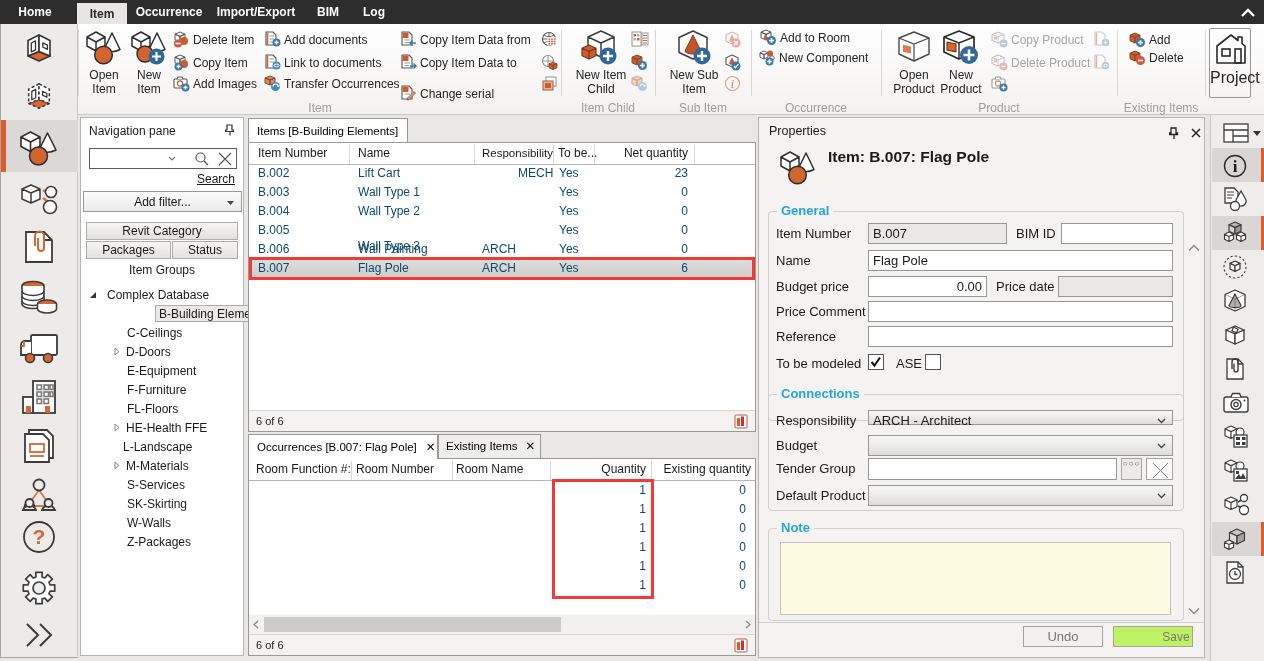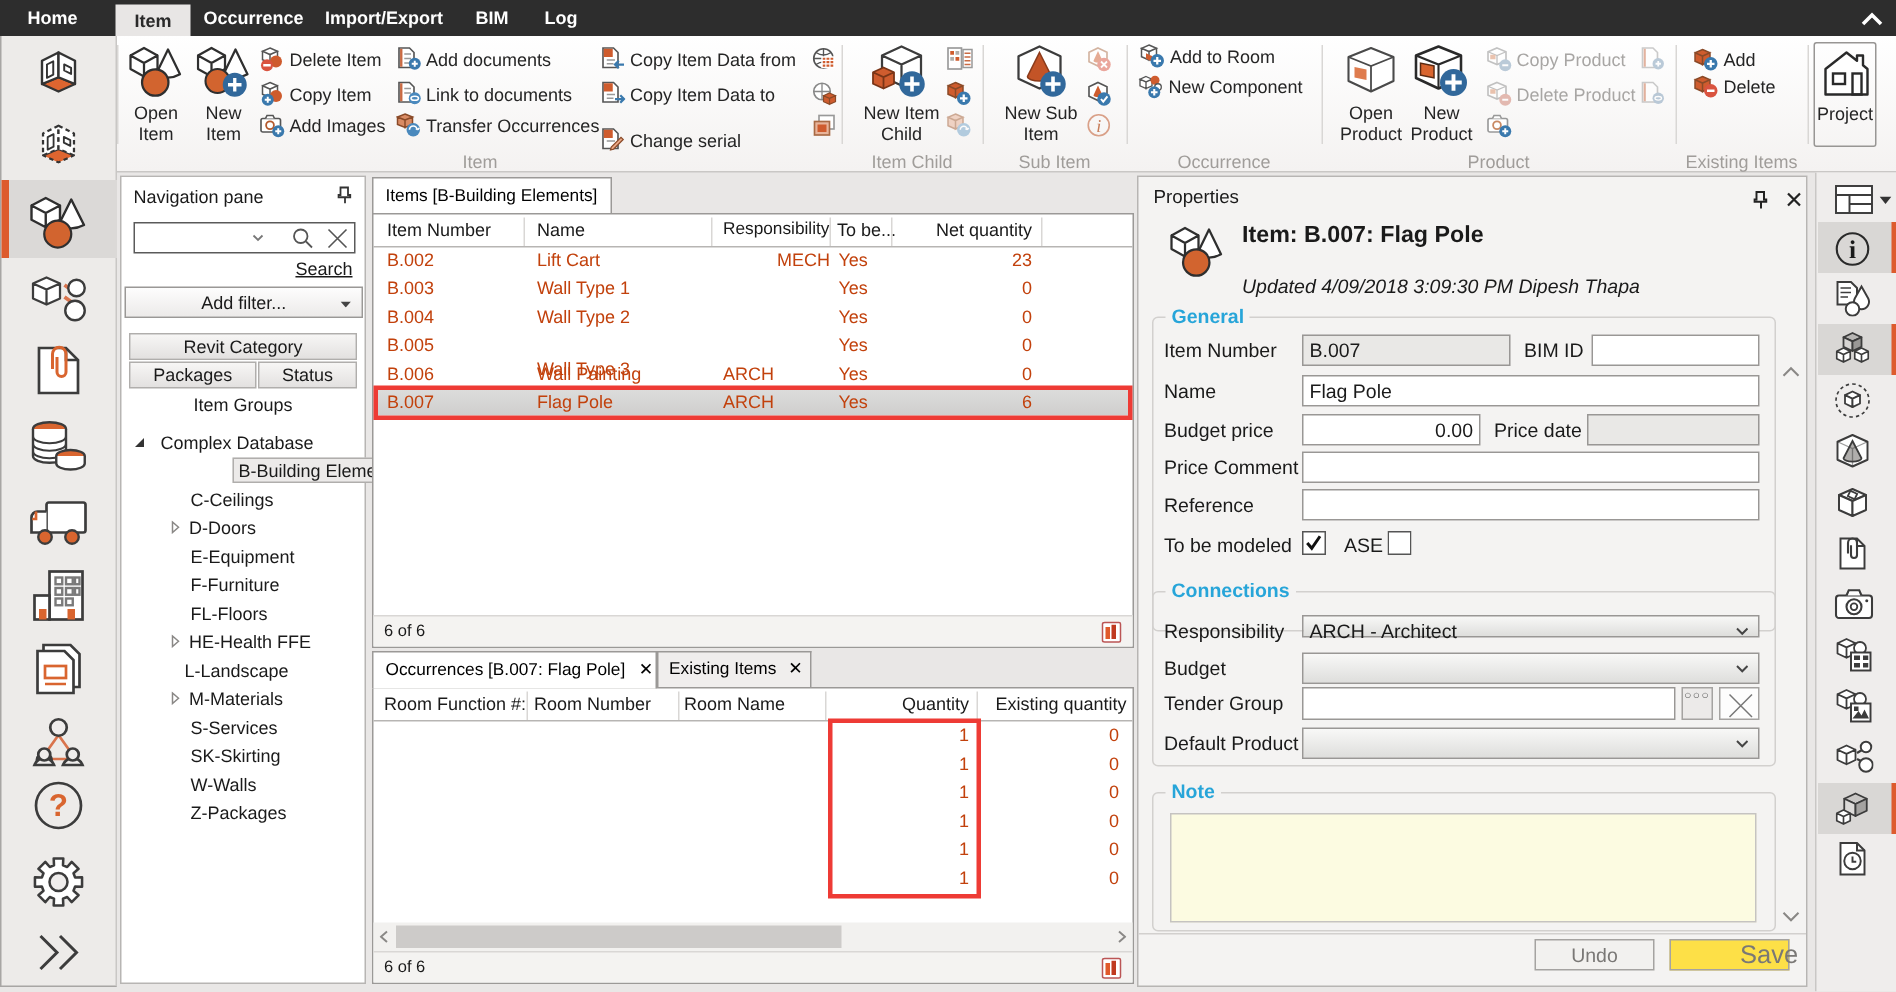--- a/index.html
+++ b/index.html
@@ -39,21 +39,21 @@
 .srchlink { position:absolute; right:8px; top:54px; font-size:12px; text-decoration:underline; color:#1a1a1a; }
 #addfilter { position:absolute; left:2px; top:73px; width:159px; height:21px; border:1px solid #9a9896; background:linear-gradient(#fdfdfd,#eceae9); text-align:center; line-height:20px; }
 .navbtn { position:absolute; height:18px; border:1px solid #b0aeac; background:linear-gradient(#f7f6f5,#e3e1e0); text-align:center; line-height:17px; font-size:12px; }
 #tree { position:absolute; left:0; top:143px; width:162px; }
 #tree div { height:19px; line-height:19px; white-space:nowrap; font-size:12px; color:#1a1a1a; }
 
 .panel { position:absolute; background:#fff; border:1px solid #9b9997; }
 .tab1 { position:absolute; background:#fff; border:1px solid #9b9997; border-bottom:none; font-size:11.5px; white-space:nowrap; overflow:hidden; }
 .tabg { position:absolute; background:#f0eeed; border:1px solid #9b9997; border-bottom:none; font-size:11.5px; white-space:nowrap; overflow:hidden; }
 .gh { position:absolute; font-size:12px; color:#1a1a1a; line-height:21px; white-space:nowrap; }
-.gc { position:absolute; font-size:12px; color:#c2410c; white-space:nowrap; line-height:19px; }
+.gc { position:absolute; font-size:12px; color:#0c4a6e; white-space:nowrap; line-height:19px; }
 .vline { position:absolute; width:1px; background:#d9d7d5; }
 .statusbar { position:absolute; background:#f4f3f1; border-top:1px solid #d9d7d5; font-size:11px; color:#1a1a1a; }
 
 #props { position:absolute; left:758px; top:117px; width:447px; height:541px; background:#f4f3f2; border:1px solid #b7b5b3; font-size:13px; color:#1a1a1a; }
 .fieldset { position:absolute; border:1px solid #d2d0ce; border-radius:4px; }
 .flabel { position:absolute; top:-9px; left:8px; background:#f4f3f2; padding:0 4px; color:#27a5d9; font-weight:bold; font-size:13px; }
 .plabel { position:absolute; left:7px; font-size:13px; line-height:15px; }
 .pinput { position:absolute; border:1px solid #999795; background:#fff; font-size:13px; padding:0 4px; line-height:19px; }
 .pread { background:#e9e8e6; }
 .pdrop { position:absolute; border:1px solid #999795; background:linear-gradient(#f8f8f7,#dededc); font-size:13px; line-height:19px; padding:0 4px; }
@@ -139,21 +139,21 @@
     </svg>
     <div class="bt">New<br>Product</div>
   </div>
 
   <div style="position:absolute;left:1209px;top:4px;width:42px;height:70px;border:1px solid #989694;border-radius:2px;">
     <svg style="position:absolute;left:4px;top:3px;" width="34" height="34" viewBox="0 0 34 34">
       <path d="M3 14 L17 3 L24 8.5 L24 5 L28 5 L28 11.5 L31 14 L31 31 L3 31 z" fill="#fff" stroke="#2a2a2a" stroke-width="1.6" stroke-linejoin="round"></path>
       <rect x="8" y="17" width="8" height="7" fill="none" stroke="#2a2a2a" stroke-width="1.6"></rect>
       <rect x="21" y="17" width="6" height="14" fill="none" stroke="#2a2a2a" stroke-width="1.6"></rect>
     </svg>
-    <div style="position:absolute;left:0;top:40px;width:100%;text-align:center;font-size:12px;color:#252525;">Project</div>
+    <div style="position:absolute;left:0;top:40px;width:100%;text-align:center;font-size:16px;color:#252525;">Project</div>
   </div>
 
   <div class="sbtn" style="left:173px;top:6px;">
     <svg width="17" height="17" viewBox="0 0 17 17">
           <path d="M7 1 L12 3.2 L7 5.4 L2 3.2 z M2 3.2 L7 5.4 L7 11 L2 8.8 z M12 3.2 L7 5.4 L7 11 L12 8.8 z" fill="#fff" stroke="#555" stroke-width="1"></path>
           <circle cx="11" cy="10" r="4" fill="#ce5b2d"></circle>
           <circle cx="5" cy="12.5" r="4" fill="#d9533f"></circle>
           <path d="M2.5 12.5 L7.5 12.5" stroke="#fff" stroke-width="1.6"></path>
         </svg>Delete Item</div>
   <div class="sbtn" style="left:173px;top:29px;">
@@ -741,21 +741,20 @@
   <svg style="position:absolute;left:432px;top:10px;" width="10" height="10" viewBox="0 0 10 10">
         <path d="M1 1 L9 9 M9 1 L1 9" stroke="#222" stroke-width="1.5"></path>
       </svg>
 
   <svg style="position:absolute;left:21px;top:32px;" width="36" height="36" viewBox="0 0 36 36">
     <path d="M1 7 L10 2 L19 7 L10 12 z M1 7 L1 16 L10 21 L10 12 z M19 7 L19 16 L10 21 L10 12 z" fill="#fff" stroke="#2f2f2f" stroke-width="1.5" stroke-linejoin="round"></path>
     <path d="M26 3 L34 19.5 Q26 24 18 19.5 z" fill="#fff" stroke="#2f2f2f" stroke-width="1.5" stroke-linejoin="round"></path>
     <circle cx="17.5" cy="25" r="8.8" fill="#d2642f" stroke="#2f2f2f" stroke-width="1.5"></circle>
   </svg>
   <div style="position:absolute;left:69px;top:30px;font-size:15.5px;font-weight:bold;">Item: B.007: Flag Pole</div>
-  <div style="position:absolute;left:69px;top:65px;font-size:13px;font-style:italic;">Updated 4/09/2018 3:09:30 PM Dipesh Thapa</div>
 
   <svg style="position:absolute;left:429px;top:126px;" width="12" height="8" viewBox="0 0 12 8">
         <path d="M1 6.5 L6 1.5 L11 6.5" fill="none" stroke="#8a8886" stroke-width="1.4"></path>
       </svg>
   <svg style="position:absolute;left:429px;top:489px;" width="12" height="8" viewBox="0 0 12 8">
         <path d="M1 1.5 L6 6.5 L11 1.5" fill="none" stroke="#8a8886" stroke-width="1.4"></path>
       </svg>
 
   <div class="fieldset" style="left:9px;top:93px;width:416px;height:210px;">
     <div class="flabel">General</div>
@@ -811,15 +810,15 @@
           </svg>
         </div>
   </div>
 
   <div class="fieldset" style="left:9px;top:410px;width:416px;height:93px;">
     <div class="flabel">Note</div>
     <div style="position:absolute;left:11px;top:13px;width:391px;height:73px;background:#fcfbe1;border:1px solid #c5c3c1;"></div>
   </div>
   <div style="position:absolute;left:0px;top:504px;width:445px;height:1px;background:#d2d0ce;"></div>
   <div style="position:absolute;left:264px;top:508px;width:80px;height:21px;border:1px solid #a5a3a1;background:#f2f1ef;text-align:center;line-height:20px;color:#7a7876;font-size:13px;">Undo</div>
-  <div style="position:absolute;left:354px;top:508px;width:80px;height:21px;border:1px solid #a5a3a1;background:#fde047;text-align:center;line-height:20px;color:#7a7876;font-size:17px;padding-left:46px;">Save</div>
+  <div style="position:absolute;left:354px;top:508px;width:80px;height:21px;border:1px solid #a5a3a1;background:#bef264;text-align:center;line-height:20px;color:#7a7876;font-size:12px;padding-left:46px;">Save</div>
 </div>
 </div>
 
 </body></html>

